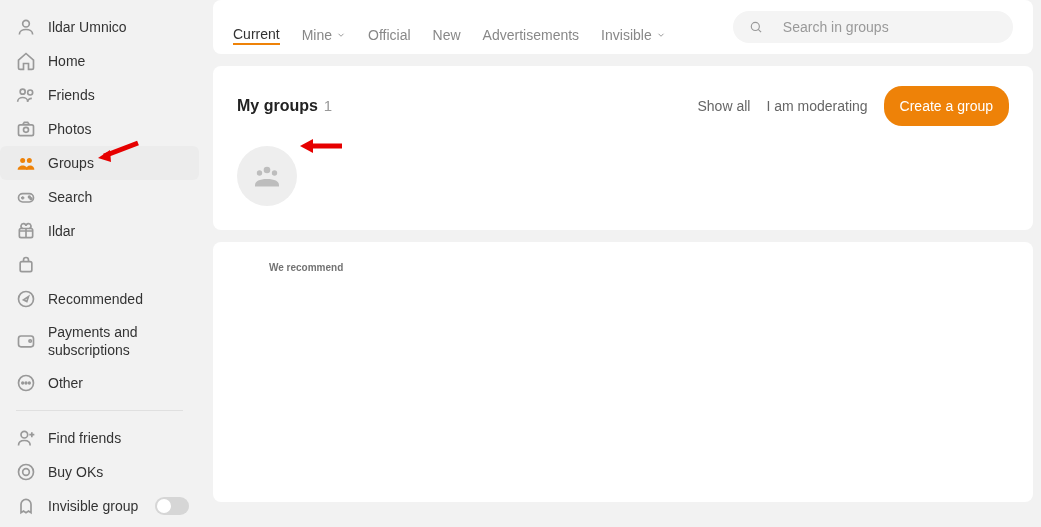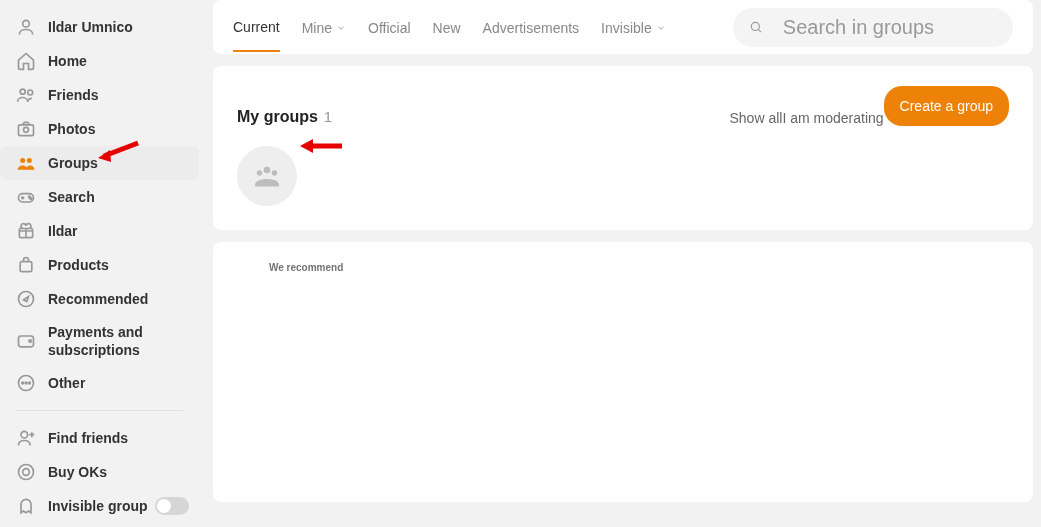--- a/index.html
+++ b/index.html
@@ -12,21 +12,20 @@
     display: flex;
     font-size: 14px;
     color: #333;
   }
 
   
   .sidebar {
     width: 205px;
     padding: 10px 6px 10px 0;
     background: #f2f2f2;
-    font-weight: bold;
   }
   .side-item {
     display: flex;
     align-items: center;
     padding: 7px 10px 7px 16px;
     border-radius: 6px;
     cursor: pointer;
     color: #333;
   }
   .side-item.active {
@@ -82,21 +81,21 @@
   .topbar {
     display: flex;
     align-items: center;
     padding: 0 20px;
     height: 54px;
   }
   .tabs { display: flex; gap: 22px; align-items: center; }
   .tab {
     color: #888;
     cursor: pointer;
-    padding: 17px 0 15px 0;
+    padding: 17px 0 1px 0;
     display: flex;
     align-items: center;
     gap: 4px;
   }
   .tab.active {
     color: #333;
     font-weight: 500;
     border-bottom: 2px solid #ee8208;
   }
   .chev { width: 10px; height: 10px; }
@@ -109,31 +108,32 @@
     border-radius: 20px;
     padding: 8px 16px;
     width: 280px;
     color: #999;
   }
   .search input {
     border: none;
     background: transparent;
     outline: none;
     margin-left: 20px;
-    font-size: 20px;
+    font-size: 14px;
     color: #555;
     width: 100%;
   }
   .search input::placeholder { color: #999; }
 
   
   .groups-card { padding: 20px 24px 24px 24px; }
   .groups-header {
     display: flex;
-    align-items: flex-end;
+    align-items: center;
+    gap: 16px;
   }
   .groups-title { font-weight: 700; font-size: 16px; color: #222; }
   .groups-count { color: #999; font-size: 15px; margin-left: 2px; }
   .spacer { flex: 1; }
   .link { color: #666; cursor: pointer; font-size: 14px; }
   .btn-primary {
     background: #ee8208;
     color: #fff;
     border-radius: 18px;
     padding: 12px 16px;
@@ -243,21 +243,20 @@
     <span class="label">Ildar</span>
   </div>
 
   <div class="side-item">
     <span class="icon">
       <svg viewBox="0 0 24 24" width="20" height="20" fill="none" stroke="currentColor" stroke-width="2">
           <rect x="5" y="8" width="14" height="12" rx="2"></rect>
           <path d="M9 8V6a3 3 0 0 1 6 0v2"></path>
         </svg>
     </span>
-    <span class="label">Products</span>
   </div>
 
   <div class="side-item">
     <span class="icon">
       <svg viewBox="0 0 24 24" width="20" height="20" fill="none" stroke="currentColor" stroke-width="2">
           <circle cx="12" cy="12" r="9"></circle>
           <path d="M15 9l-2 6-4-2z"></path>
         </svg>
     </span>
     <span class="label">Recommended</span>

